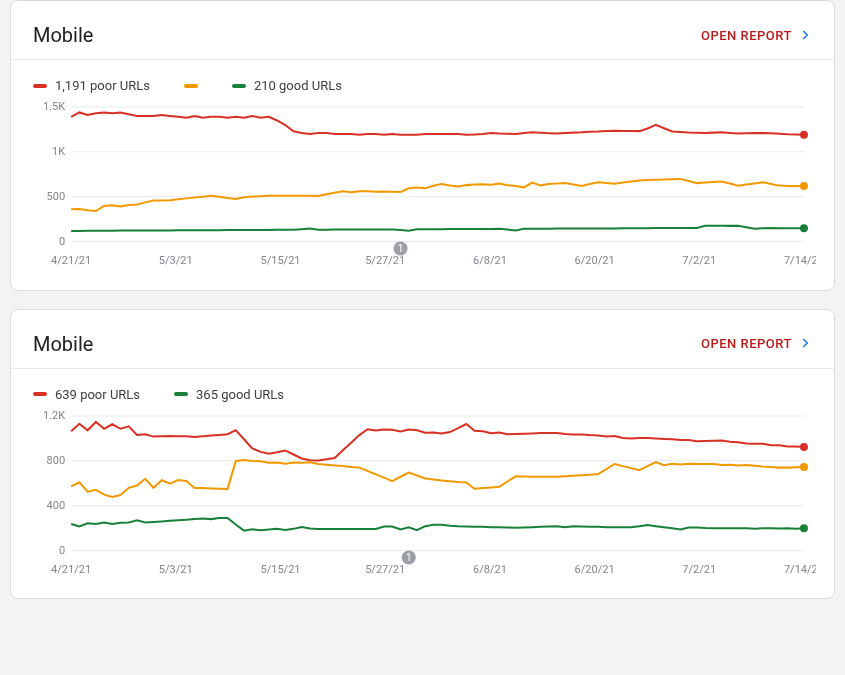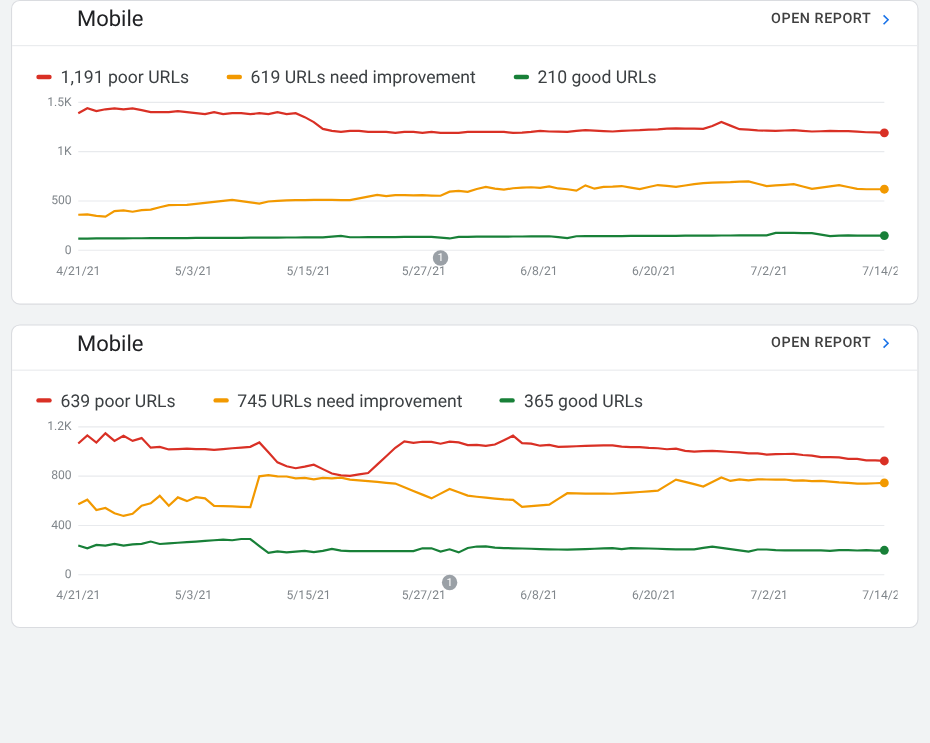--- a/index.html
+++ b/index.html
@@ -14,48 +14,47 @@
     border: 1px solid #dadce0;
     border-radius: 8px;
     margin: 0 10px 18px 10px;
     padding: 0;
   }
   .card:first-child { margin-top: 0; }
   .card-header {
     display: flex;
     justify-content: space-between;
     align-items: center;
-    padding: 4px 22px 12px 22px;
-    margin-left: 37px;
+    padding: 22px 22px 12px 22px;
   }
   .card-title {
     font-size: 20px;
     color: #202124;
     font-weight: 400;
   }
   .open-report {
     display: flex;
-    align-items: flex-end;
+    align-items: flex-start;
     gap: 6px;
-    color: #404040;
+    color: #b91c1c;
     font-size: 13px;
     font-weight: 500;
     letter-spacing: 0.5px;
     cursor: pointer;
   }
   .open-report svg { width: 14px; height: 14px; }
   .divider {
     border-bottom: 1px solid #e8eaed;
     margin: 0 0 0 0;
   }
   .legend {
     display: flex;
     gap: 34px;
     padding: 18px 22px 6px 22px;
-    font-size: 16px;
+    font-size: 13px;
     color: #3c4043;
   }
   .legend-item {
     display: flex;
     align-items: center;
     gap: 8px;
   }
   .swatch {
     width: 14px;
     height: 4px;
@@ -87,21 +86,20 @@
       </div>
     </div>
     <div class="divider"></div>
     <div class="legend">
       <div class="legend-item">
         <span class="swatch" style="background:#d93025"></span>
         <span>1,191 poor URLs</span>
       </div>
       <div class="legend-item">
         <span class="swatch" style="background:#f29900"></span>
-        <span>619 URLs need improvement</span>
       </div>
       <div class="legend-item">
         <span class="swatch" style="background:#188038"></span>
         <span>210 good URLs</span>
       </div>
     </div>
     <div class="chart-wrap">
       <svg class="chart-svg" viewBox="0 0 780 170" preserveAspectRatio="none">
           <line class="gridline" x1="38" y1="142" x2="768" y2="142"></line>
           <text class="axis-text" x="32" y="145" text-anchor="end">0</text>
@@ -140,24 +138,20 @@
           </svg>
       </div>
     </div>
     <div class="divider"></div>
     <div class="legend">
       <div class="legend-item">
         <span class="swatch" style="background:#d93025"></span>
         <span>639 poor URLs</span>
       </div>
       <div class="legend-item">
-        <span class="swatch" style="background:#f29900"></span>
-        <span>745 URLs need improvement</span>
-      </div>
-      <div class="legend-item">
         <span class="swatch" style="background:#188038"></span>
         <span>365 good URLs</span>
       </div>
     </div>
     <div class="chart-wrap">
       <svg class="chart-svg" viewBox="0 0 780 170" preserveAspectRatio="none">
           <line class="gridline" x1="38" y1="142" x2="768" y2="142"></line>
           <text class="axis-text" x="32" y="145" text-anchor="end">0</text>
           <line class="gridline" x1="38" y1="97.33333333333334" x2="768" y2="97.33333333333334"></line>
           <text class="axis-text" x="32" y="100.33333333333334" text-anchor="end">400</text>

